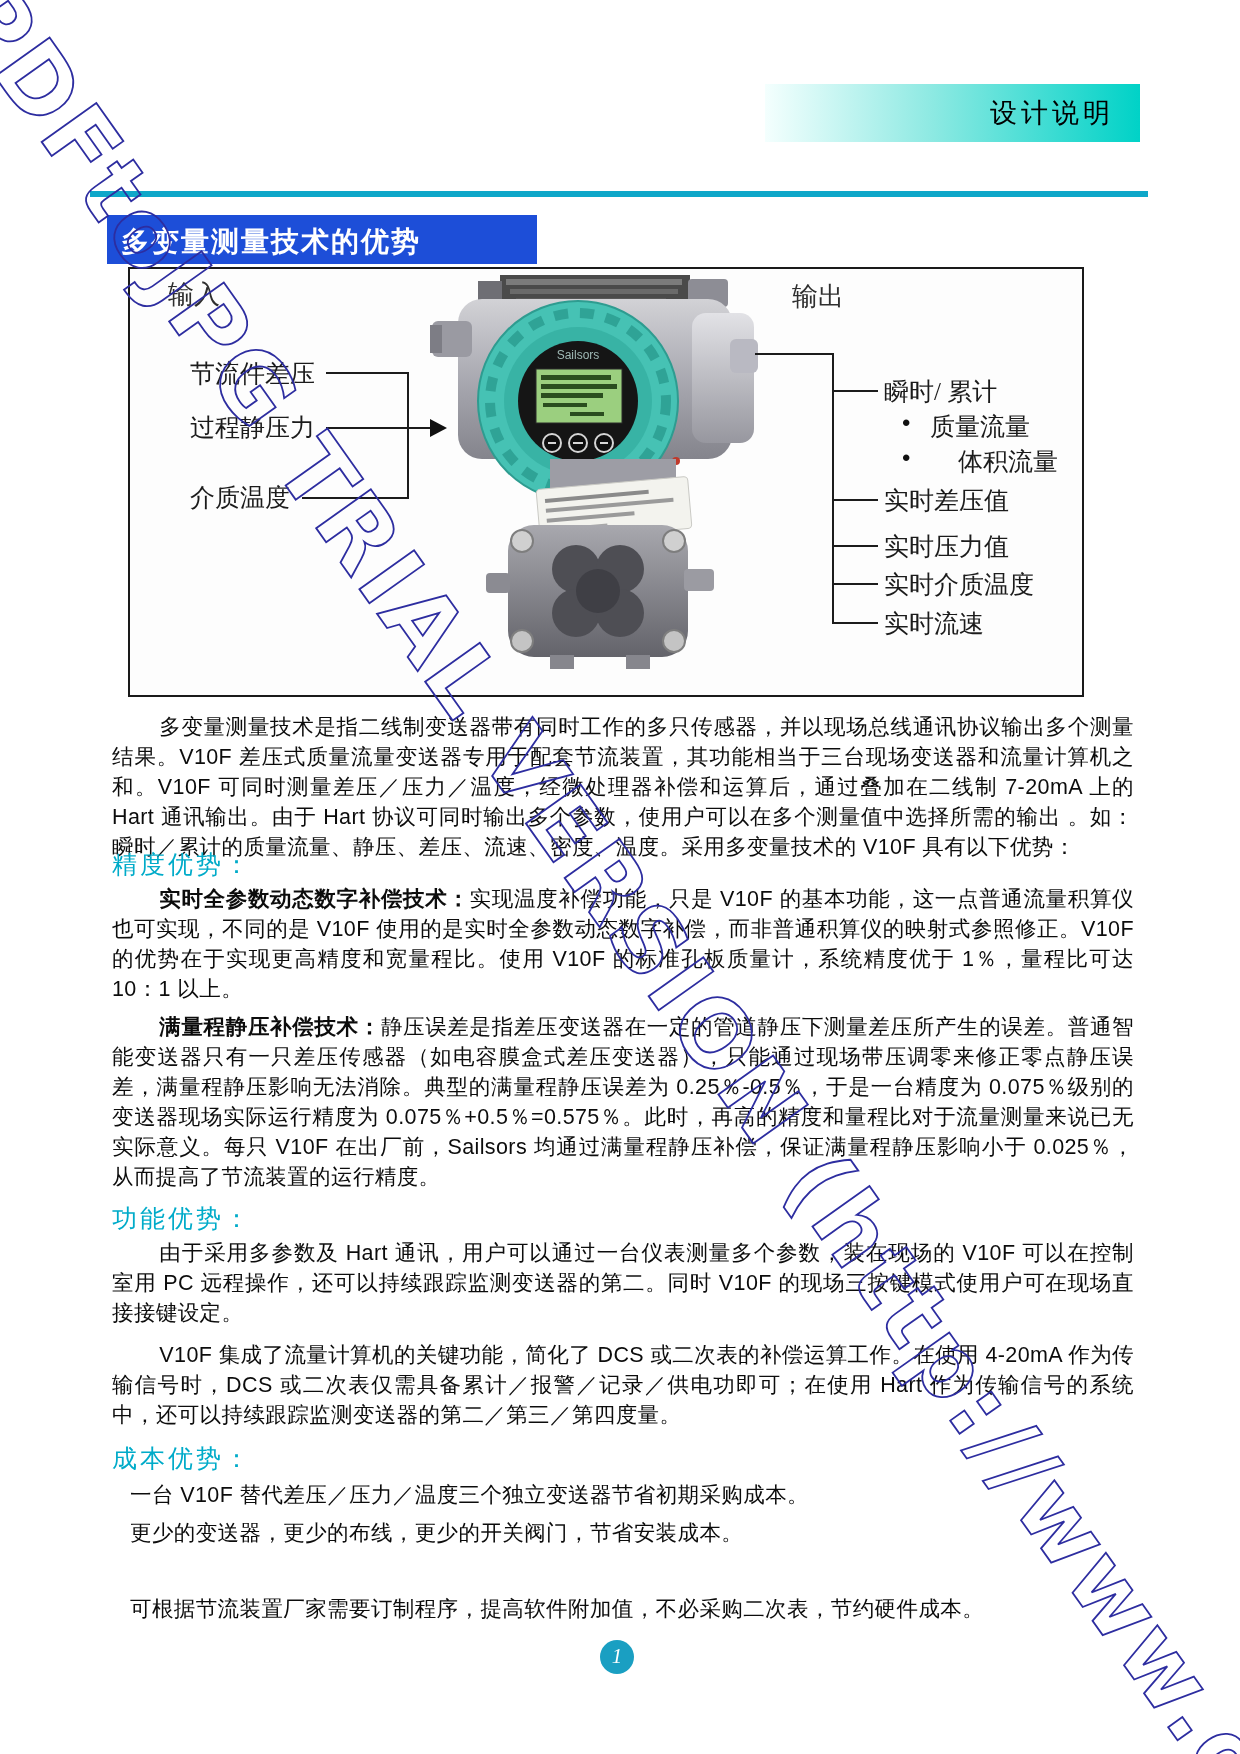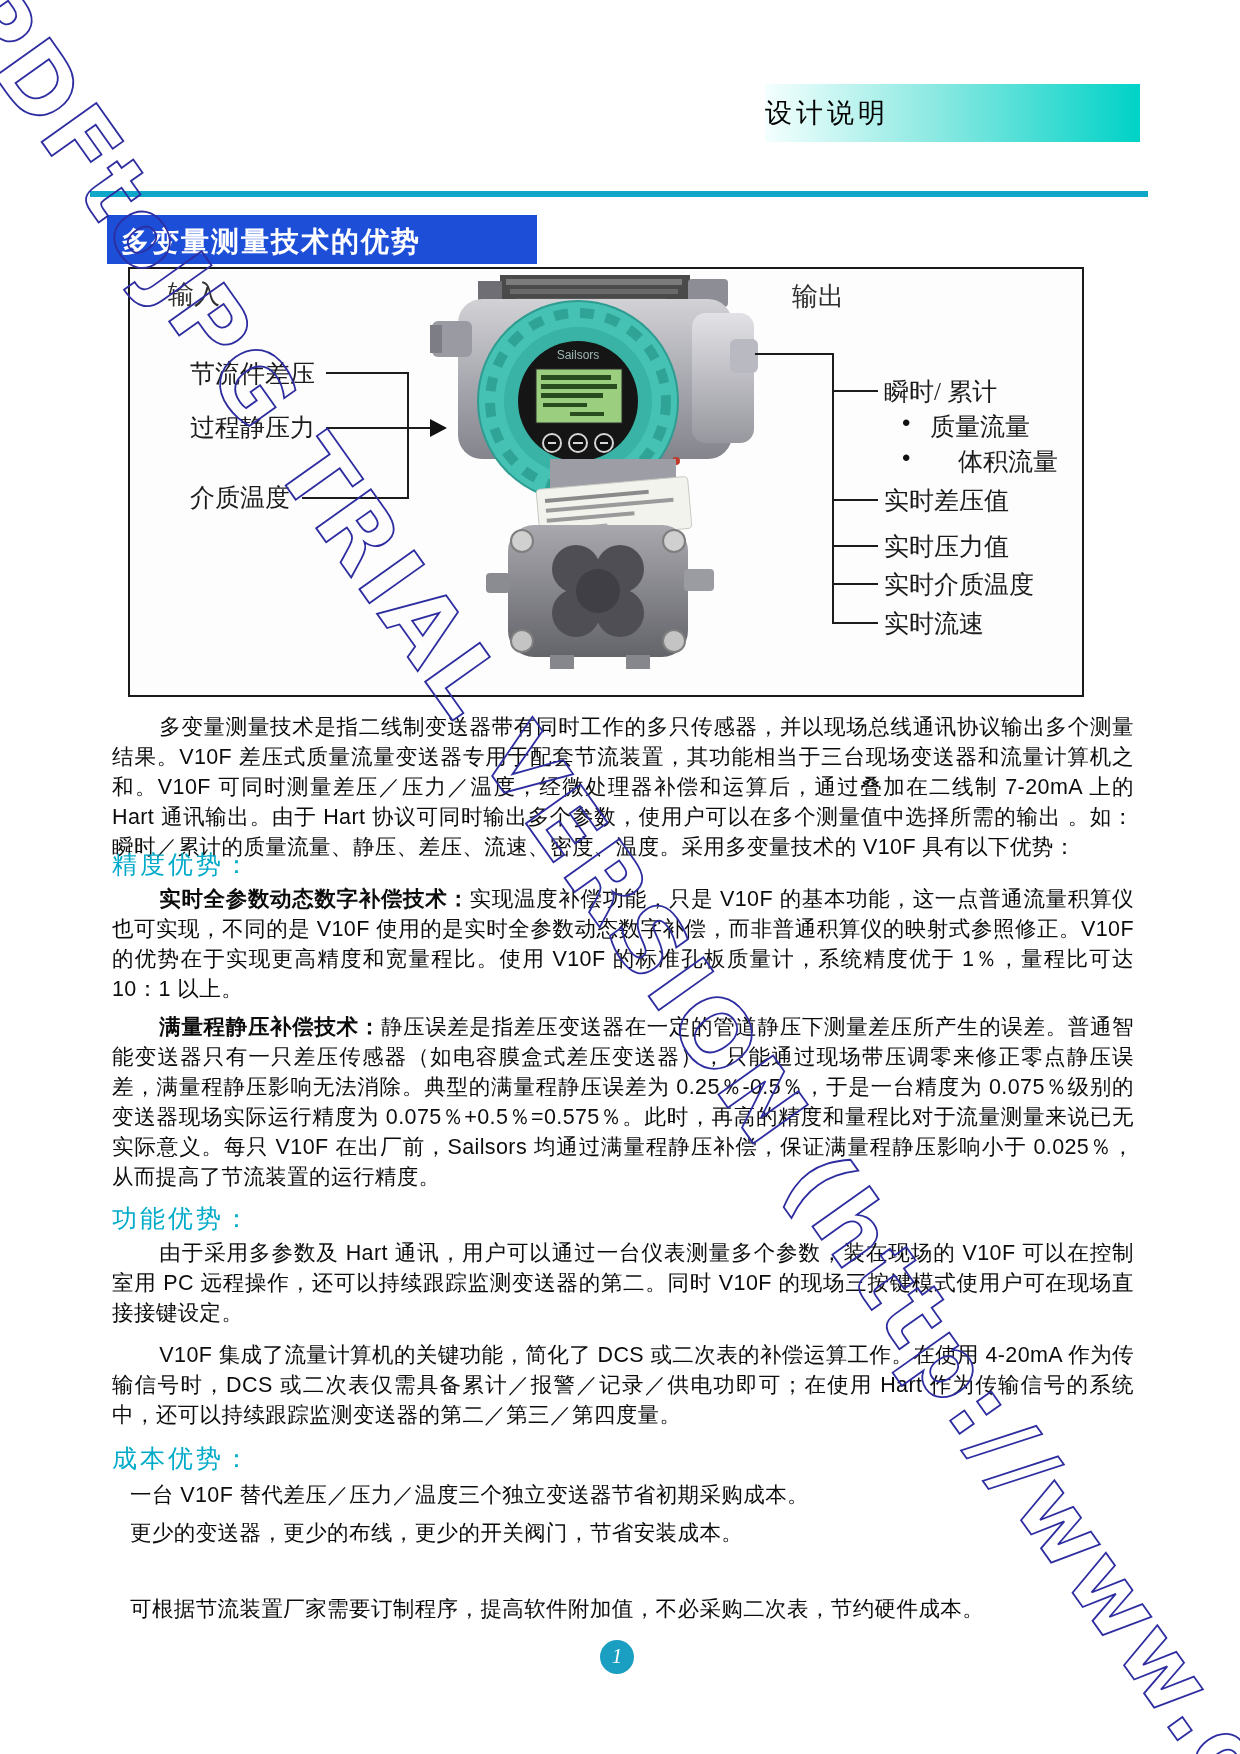--- a/index.html
+++ b/index.html
@@ -10,21 +10,21 @@
   .watermark{position:absolute;left:18px;top:-38px;transform:rotate(54.6deg);transform-origin:0 0;
     font-family:"DejaVu Sans",sans-serif;font-weight:bold;font-size:92px;letter-spacing:4px;
     color:transparent;-webkit-text-stroke:1.8px #2d2da0;white-space:nowrap;z-index:30;pointer-events:none;}
 
   
   .title{position:absolute;left:110px;top:84px;font-size:44px;font-weight:700;color:#00a2f2;white-space:nowrap;z-index:2;}
   .title .model{letter-spacing:18px;margin-right:14px;}
   .title .rest{letter-spacing:2px;}
   .badge{position:absolute;left:765px;top:84px;width:375px;height:58px;z-index:2;
     background:linear-gradient(90deg,#f4fffe 0%,#8ce9e2 45%,#00d2c7 100%);
-    text-align:left;line-height:58px;font-size:27px;color:#000;padding-right:0;}
+    text-align:right;line-height:58px;font-size:27px;color:#000;padding-right:0;}
   .badge span{padding-right:26px;letter-spacing:4px;}
   .hrule{position:absolute;left:90px;top:191px;width:1058px;height:6px;background:#0ea7c9;z-index:2;}
 
   
   .secbar{position:absolute;left:107px;top:215px;width:430px;height:49px;background:#1d4ed8;z-index:2;}
   .secbar span{display:block;padding:8px 0 0 14px;color:#ffffff;font-size:28px;font-weight:700;letter-spacing:2px;}
 
   
   .figbox{position:absolute;left:128px;top:267px;width:952px;height:426px;border:2px solid #1a1a1a;background:#fdfdfd;z-index:1;}
   .figlabel{position:absolute;font-family:"Liberation Serif","DejaVu Serif",serif;font-size:25px;color:#1b1b1b;white-space:nowrap;}

